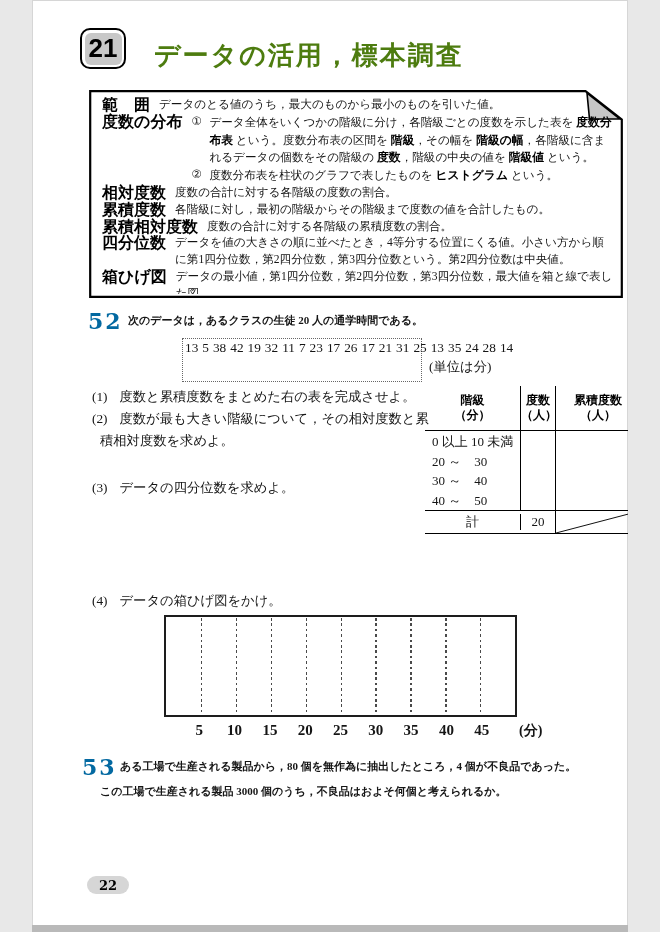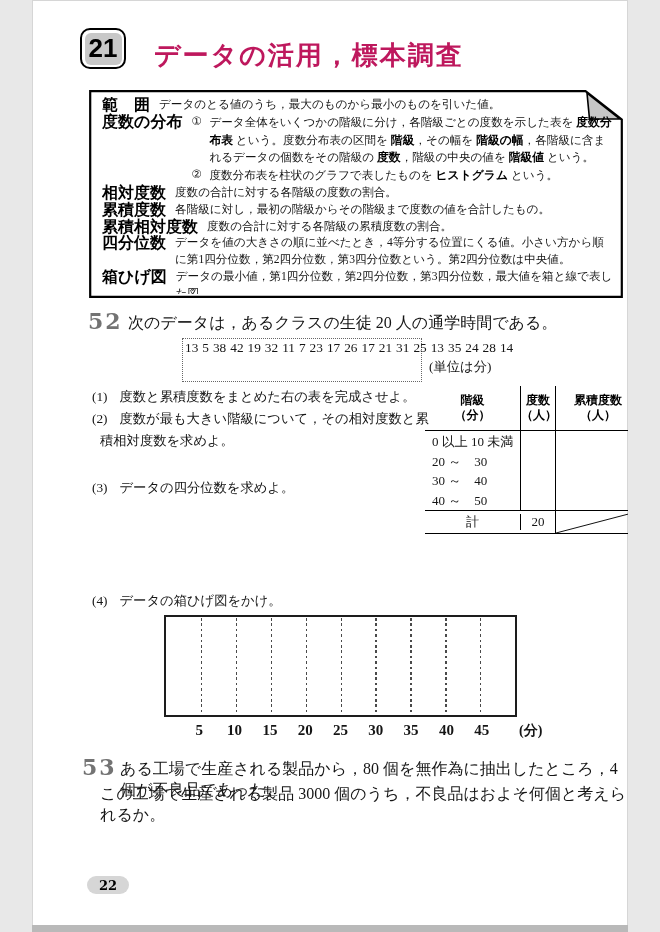--- a/index.html
+++ b/index.html
@@ -8,40 +8,40 @@
   .frame{position:absolute;inset:0;border:1px solid #d6d6d6;pointer-events:none;}
   .bottom-bar{position:absolute;left:0;right:0;bottom:0;height:7px;background:#b9b9b9;}
 
   
   .badge{position:absolute;left:48px;top:28px;width:46px;height:41px;border:2.6px solid #000;
          border-radius:10px;background:#fff;box-sizing:border-box;padding:2.5px;}
   .badge-inner{width:100%;height:100%;background:#c8c8c8;border-radius:6px;display:flex;
          align-items:center;justify-content:center;
          font:700 26px "Liberation Sans","DejaVu Sans",sans-serif;color:#000;}
   .title{position:absolute;left:122px;top:38px;
-         font:700 26px "Liberation Sans","DejaVu Sans",sans-serif;letter-spacing:2px;color:#be185d;}
+         font:700 26px "Liberation Sans","DejaVu Sans",sans-serif;letter-spacing:2px;color:#4d7c0f;}
 
   
   .gbox{position:absolute;left:57px;top:90px;width:534px;height:208px;}
   .gbox svg.outline{position:absolute;left:0;top:0;}
   .gcontent{position:absolute;left:13px;top:7px;right:8px;bottom:4px;overflow:hidden;
             font-size:11.6px;line-height:16.8px;}
   .g-row{display:flex;}
   .g-term{font-family:"Liberation Sans","DejaVu Sans",sans-serif;font-weight:700;font-size:16px;
           white-space:pre;margin-right:9px;color:#000;}
   .g-def{flex:1;}
   .g-item{display:flex;}
   .g-marker{width:18px;flex:0 0 18px;}
   .g-itext{flex:1;}
   .kw{font-family:"Liberation Sans","DejaVu Sans",sans-serif;font-weight:700;font-size:11.8px;color:#000;}
 
   
   .pnum{position:absolute;font:900 22px "DejaVu Serif","Liberation Serif",serif;
-        letter-spacing:2px;color:#737373;}
-  .ptext{position:absolute;font-size:16px;}
+        letter-spacing:2px;color:#0369a1;}
+  .ptext{position:absolute;font-size:11px;font-weight:bold;}
   .data-box{position:absolute;left:150px;top:338px;width:240px;height:44px;
         border:1.6px dotted #666;box-sizing:border-box;display:flex;flex-direction:row;
         justify-content:space-around;padding:1px 2px;}
   .data-row{display:grid;grid-template-columns:repeat(10,1fr);}
   .data-row span{text-align:right;padding-right:4px;font-size:13.3px;}
   .unit-note{position:absolute;left:397px;top:358px;font-size:13.3px;}
 
   .q-block{position:absolute;left:60px;width:344px;font-size:13.3px;line-height:22px;}
   .q-block p{margin:0;padding-left:8px;text-indent:-8px;}
   .q-label{margin-right:12px;}

